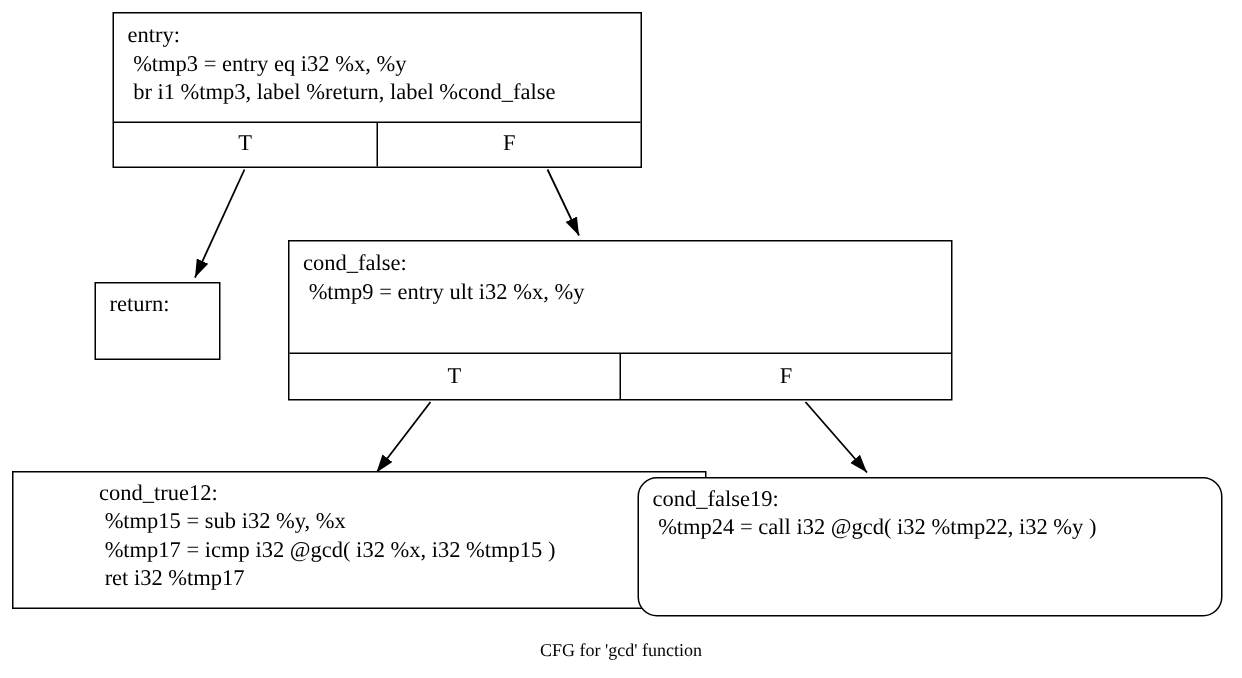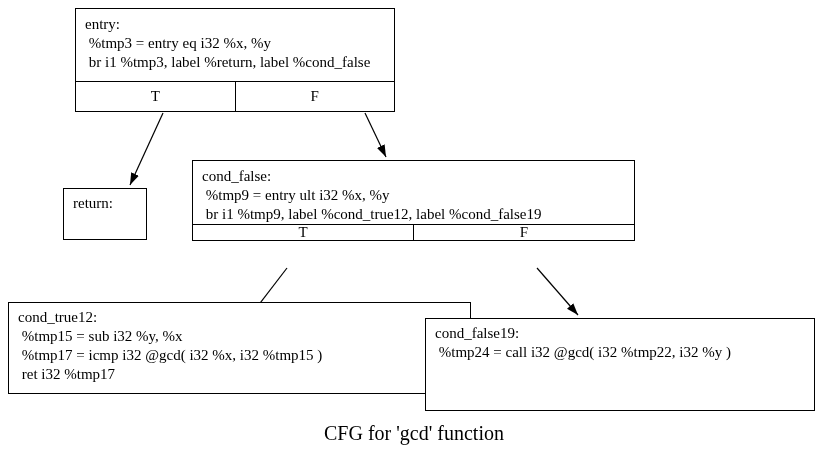--- a/index.html
+++ b/index.html
@@ -50,36 +50,36 @@
     font-size: 15px;
     line-height: 15px;
     align-self: stretch;
     display: flex;
     align-items: center;
     justify-content: center;
   }
   .tf-cell.true-cell {
     border-right: 1px solid #000000;
   }
-  .entry-node    { left: 75px;  top: 8px;   width: 320px; height: 104px; justify-content: space-between; }
+  .entry-node    { left: 75px;  top: 8px;   width: 353px; height: 104px; justify-content: space-between; }
   .entry-node .tf-row { height: 29px; }
   .return-node   { left: 63px;  top: 188px; width: 84px; height: 52px; }
   .return-node .node-body { padding-top: 5px; }
-  .condfalse-node { left: 192px; top: 160px; width: 443px; height: 81px; }
+  .condfalse-node { left: 192px; top: 160px; width: 443px; height: 107px; }
   .condfalse-node .tf-row { height: 30px; }
-  .condtrue12-node  { left: 8px;   top: 302px; width: 463px; height: 92px; }
-  .condfalse19-node { left: 425px; top: 318px; width: 390px; height: 93px; }
+  .condtrue12-node  { left: 8px;   top: 314px; width: 463px; height: 92px; padding-left: 48px; }
+  .condfalse19-node { left: 425px; top: 318px; width: 390px; height: 93px; border-radius: 13px; }
   .condtrue12-node .node-body, .condfalse19-node .node-body { padding-top: 5px; }
   .caption {
     position: absolute;
     left: 0;
     right: 0;
     top: 423px;
     text-align: center;
-    font-size: 20px;
+    font-size: 12px;
     line-height: 20px;
   }
 </style>
 </head>
 <body>
 
 <div class="canvas">
 
   <svg class="edges" width="828" height="452">
     <defs>
@@ -108,21 +108,20 @@
   <div class="node return-node">
     <div class="node-body">
       <div class="node-line">return:</div>
     </div>
   </div>
 
   <div class="node condfalse-node">
     <div class="node-body">
       <div class="node-line">cond_false:</div>
       <div class="node-line"> %tmp9 = entry ult i32 %x, %y</div>
-      <div class="node-line"> br i1 %tmp9, label %cond_true12, label %cond_false19</div>
     </div>
     <div class="tf-row">
       <div class="tf-cell true-cell">T</div>
       <div class="tf-cell">F</div>
     </div>
   </div>
 
   <div class="node condtrue12-node">
     <div class="node-body">
       <div class="node-line">cond_true12:</div>

